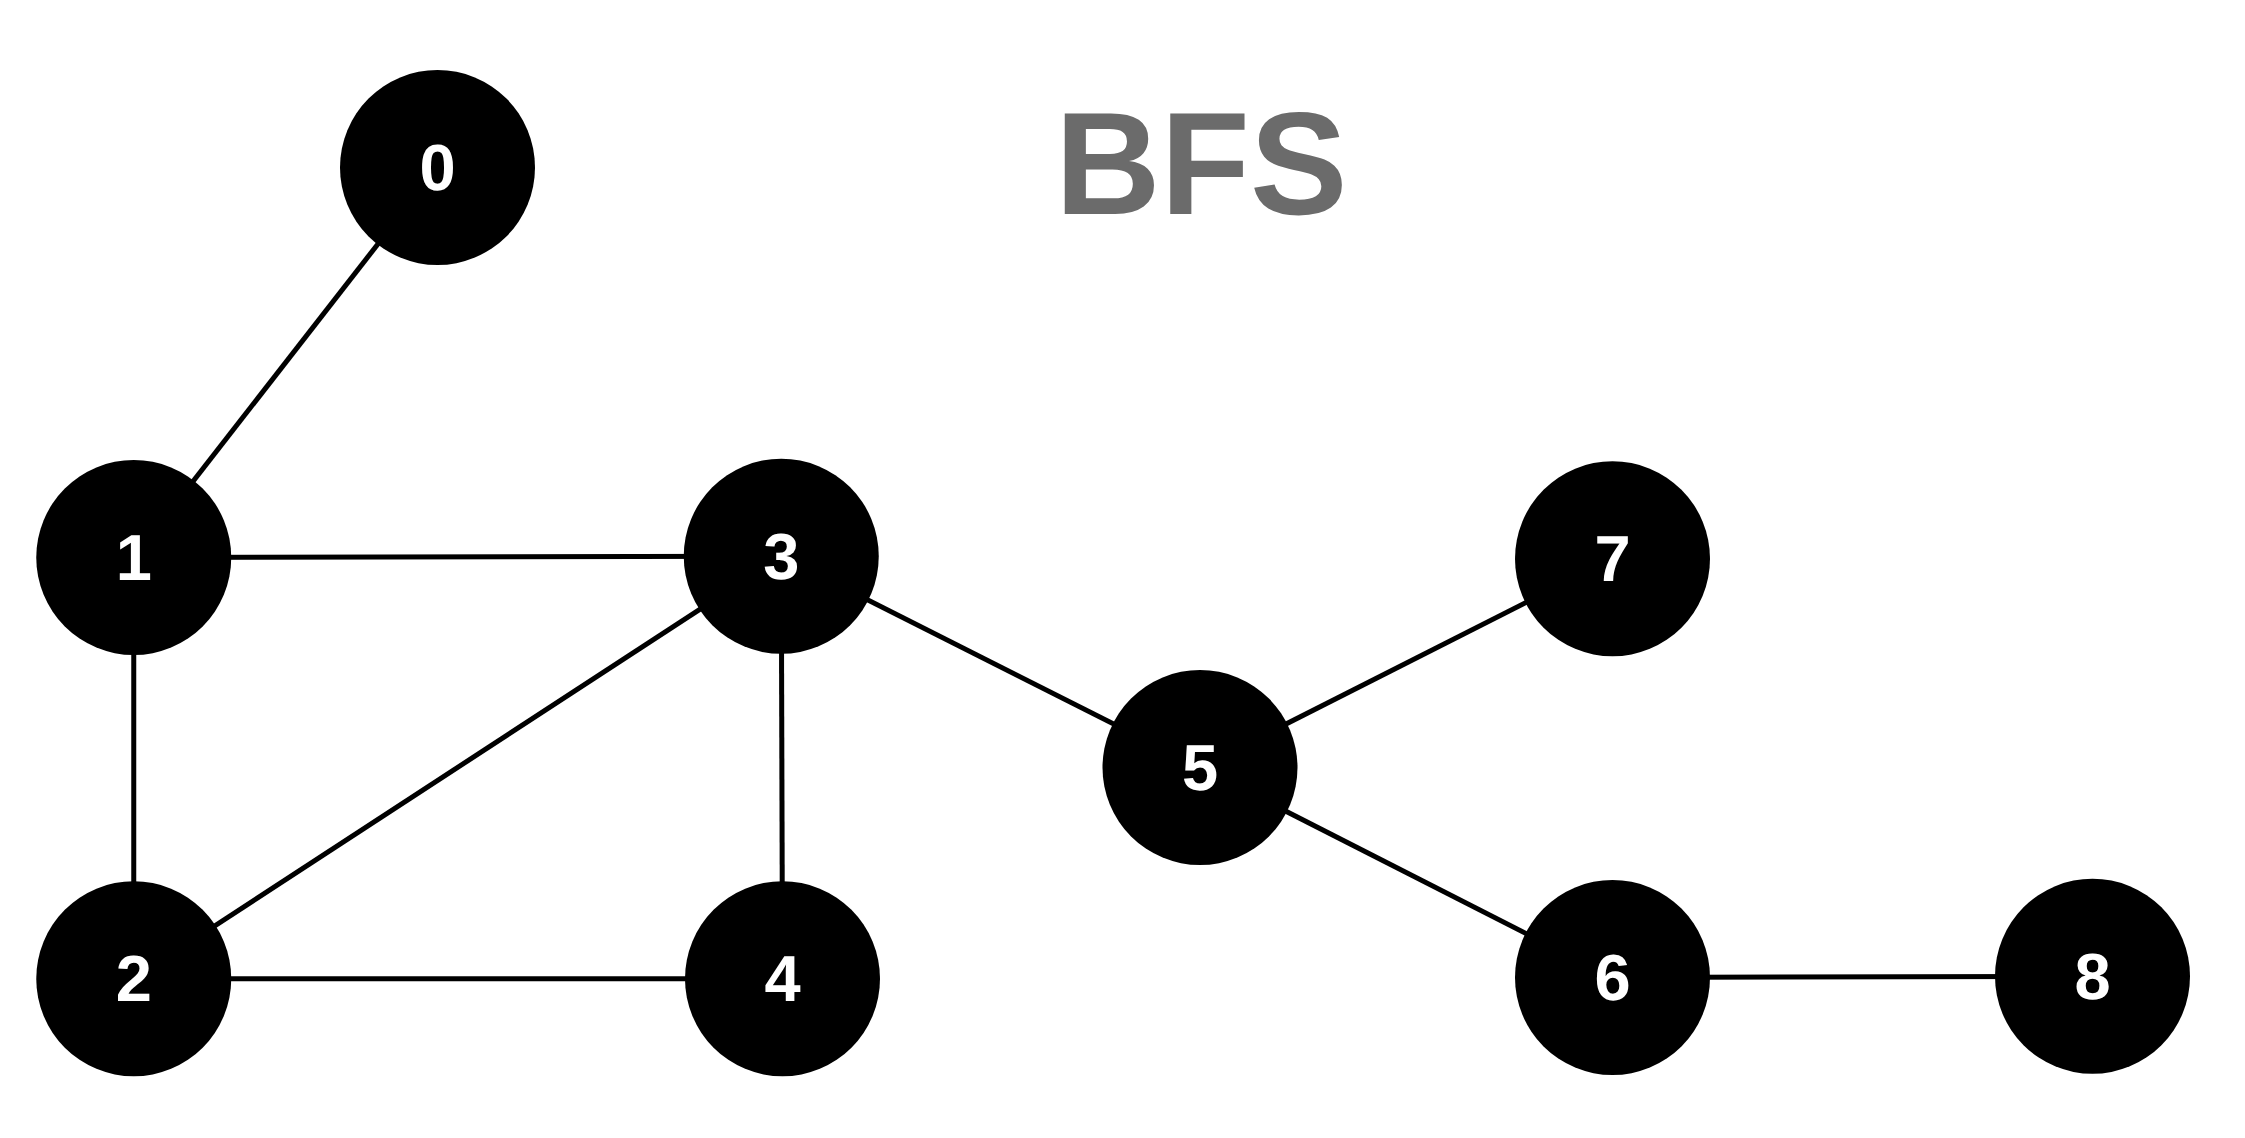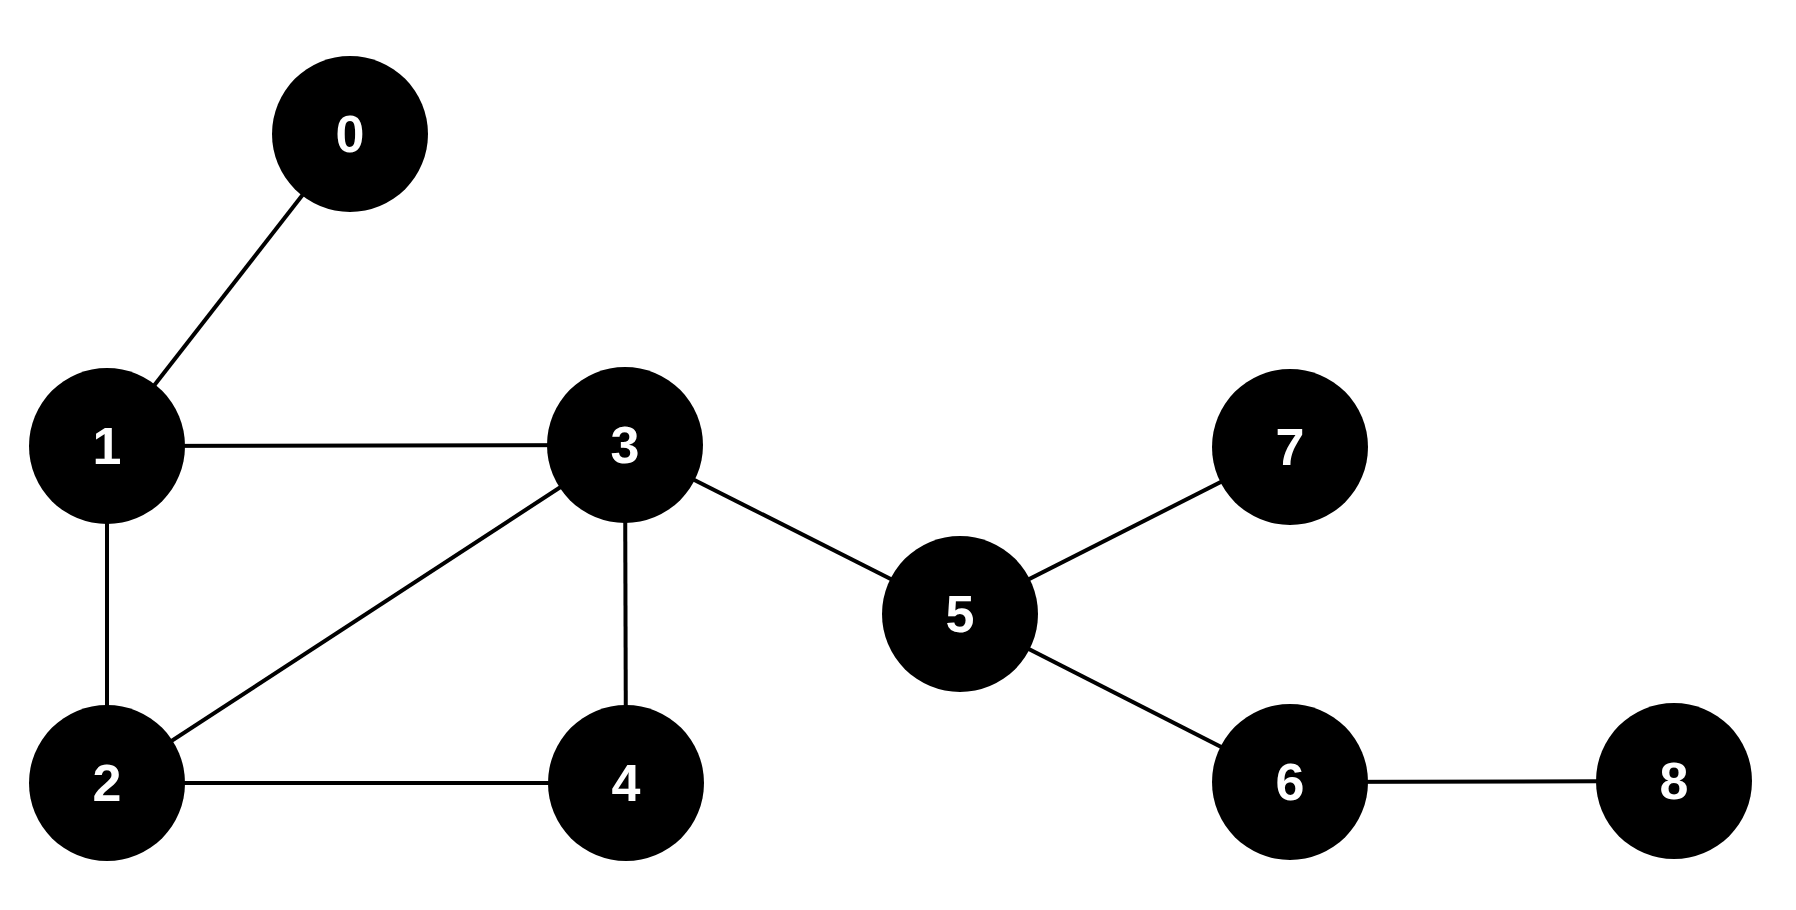--- a/index.html
+++ b/index.html
@@ -91,13 +91,14 @@
       </g>
       <g class="graph-node">
         <circle cx="1290" cy="447" r="78" fill="#000000"></circle>
         <text x="1290" y="447" dy="0.35em" text-anchor="middle" fill="#ffffff" class="node-label">7</text>
       </g>
       <g class="graph-node">
         <circle cx="1674" cy="781" r="78" fill="#000000"></circle>
         <text x="1674" y="781" dy="0.35em" text-anchor="middle" fill="#ffffff" class="node-label">8</text>
       </g>
     </svg>
+  <div class="graph-title" style="color: rgb(107, 107, 107);">BFS</div>
 </div>
 
 </body></html>

